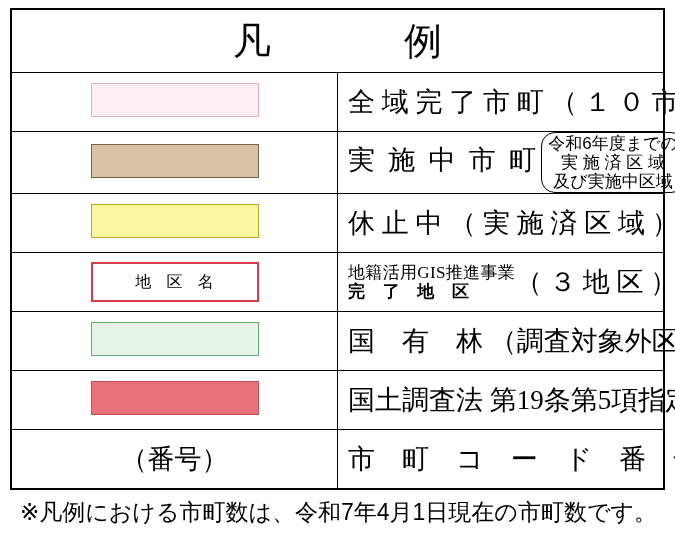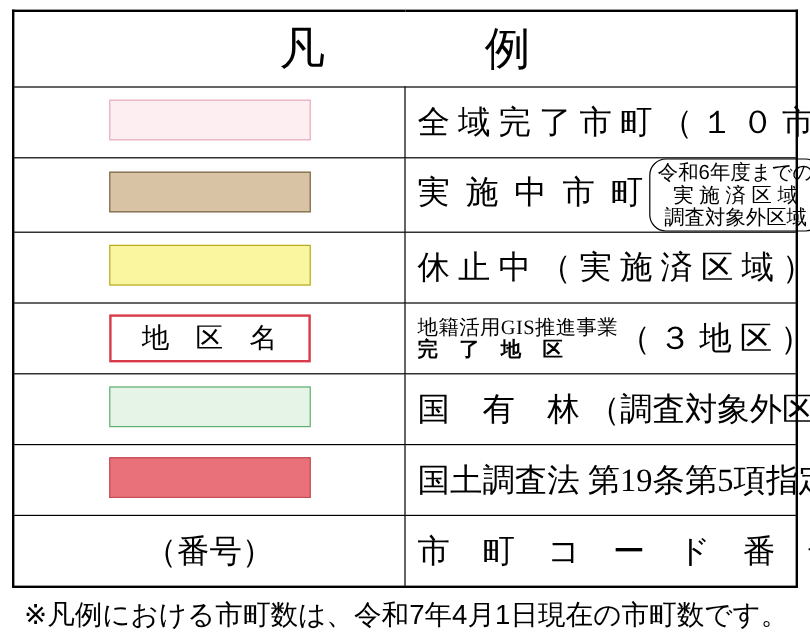--- a/index.html
+++ b/index.html
@@ -78,21 +78,21 @@
   }
   .swatch.red-designated {
     background: #e8717a;
     border-color: #c44b57;
   }
   .swatch.district-name {
     background: #ffffff;
     border: 2px solid #d93a4a;
     height: 40px;
     line-height: 36px;
-    font-size: 23px;
+    font-size: 16px;
     letter-spacing: 0.35em;
     text-indent: 0.35em;
     color: #000;
   }
   .numlabel {
     font-size: 27px;
     display: block;
   }
   .sp2 { letter-spacing: 0.12em; text-indent: 0.12em; }
   .inline-note {
@@ -145,21 +145,21 @@
           <span class="swatch pink-complete"></span>
         </td>
         <td class="label-col row-cell">全 域 完 了 市 町 （ １ ０ 市 町 ）</td>
       </tr>
 
       <tr class="legend-row">
         <td class="swatch-col row-cell">
           <span class="swatch brown-ongoing"></span>
         </td>
         <td class="label-col row-cell">
-          <span class="sp2">実 施 中 市 町</span><span class="inline-note"><span>令和6年度までの</span><br><span>実 施 済 区 域</span><br><span>調査対象外区域</span></span><span class="tail">（ ９ 市 町 ）</span>
+          <span class="sp2">実 施 中 市 町</span><span class="inline-note"><span>令和6年度までの</span><br><span>実 施 済 区 域</span><br><span>及び実施中区域</span></span><span class="tail">（ ９ 市 町 ）</span>
         </td>
       </tr>
 
       <tr class="legend-row">
         <td class="swatch-col row-cell">
           <span class="swatch yellow-paused"></span>
         </td>
         <td class="label-col row-cell">休 止 中 （ 実 施 済 区 域 ） （ １ 町 ）</td>
       </tr>
 

